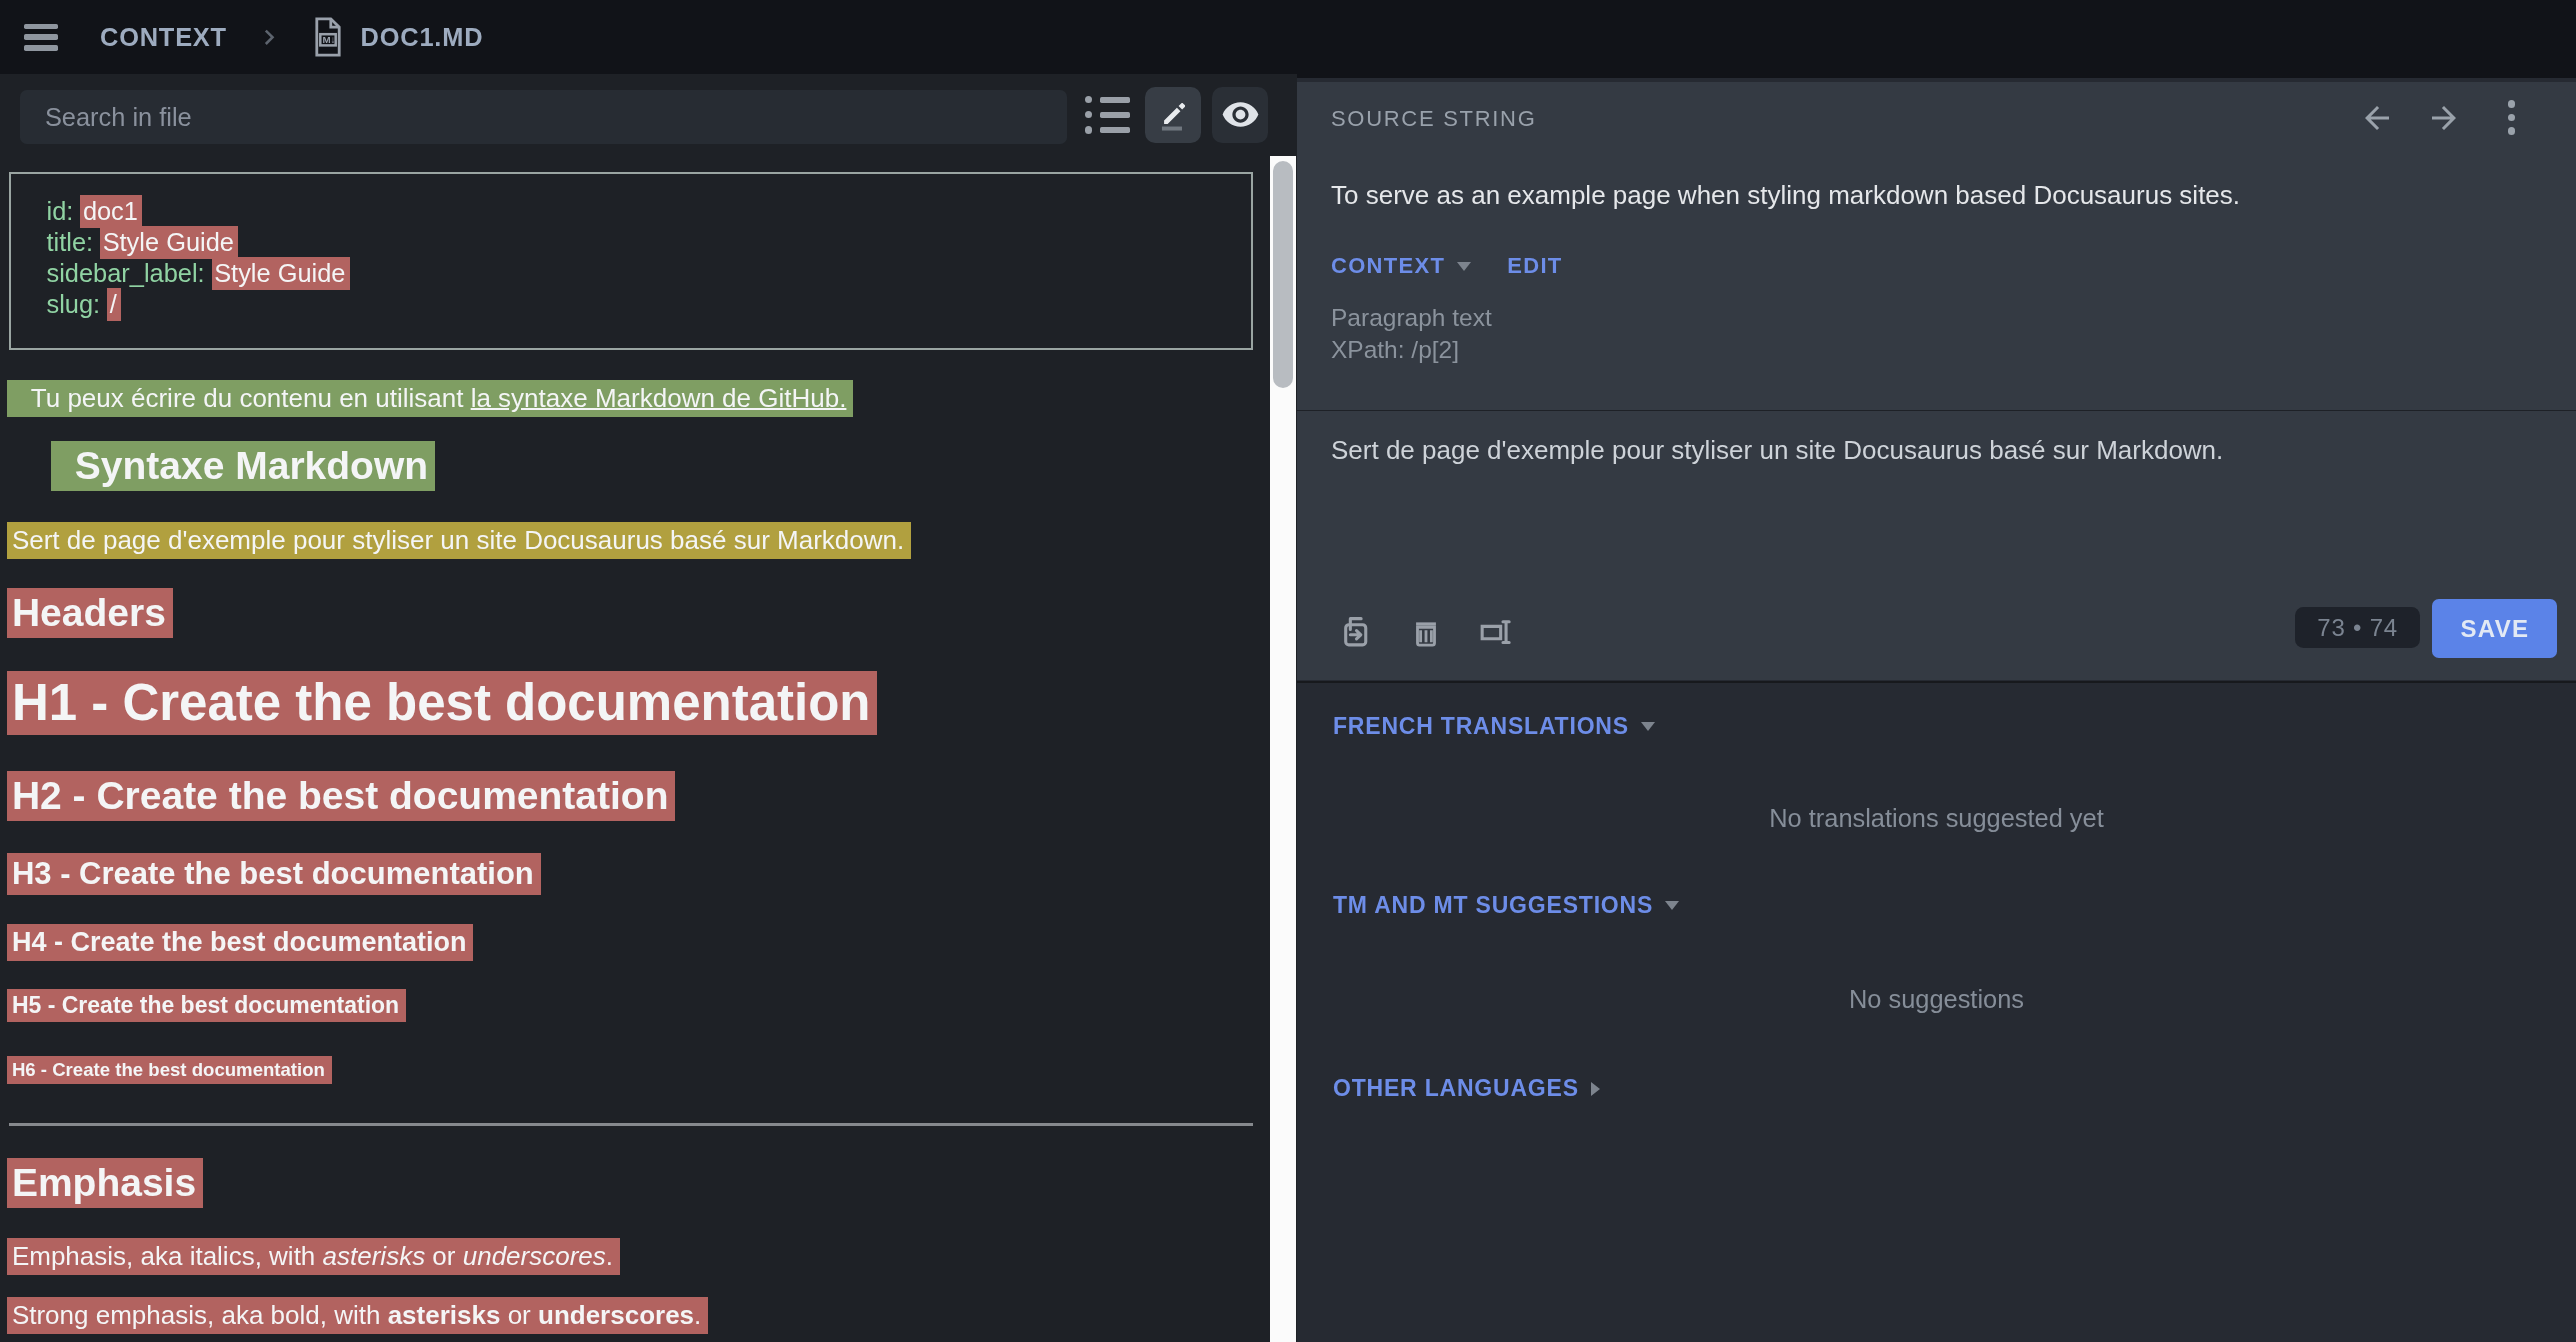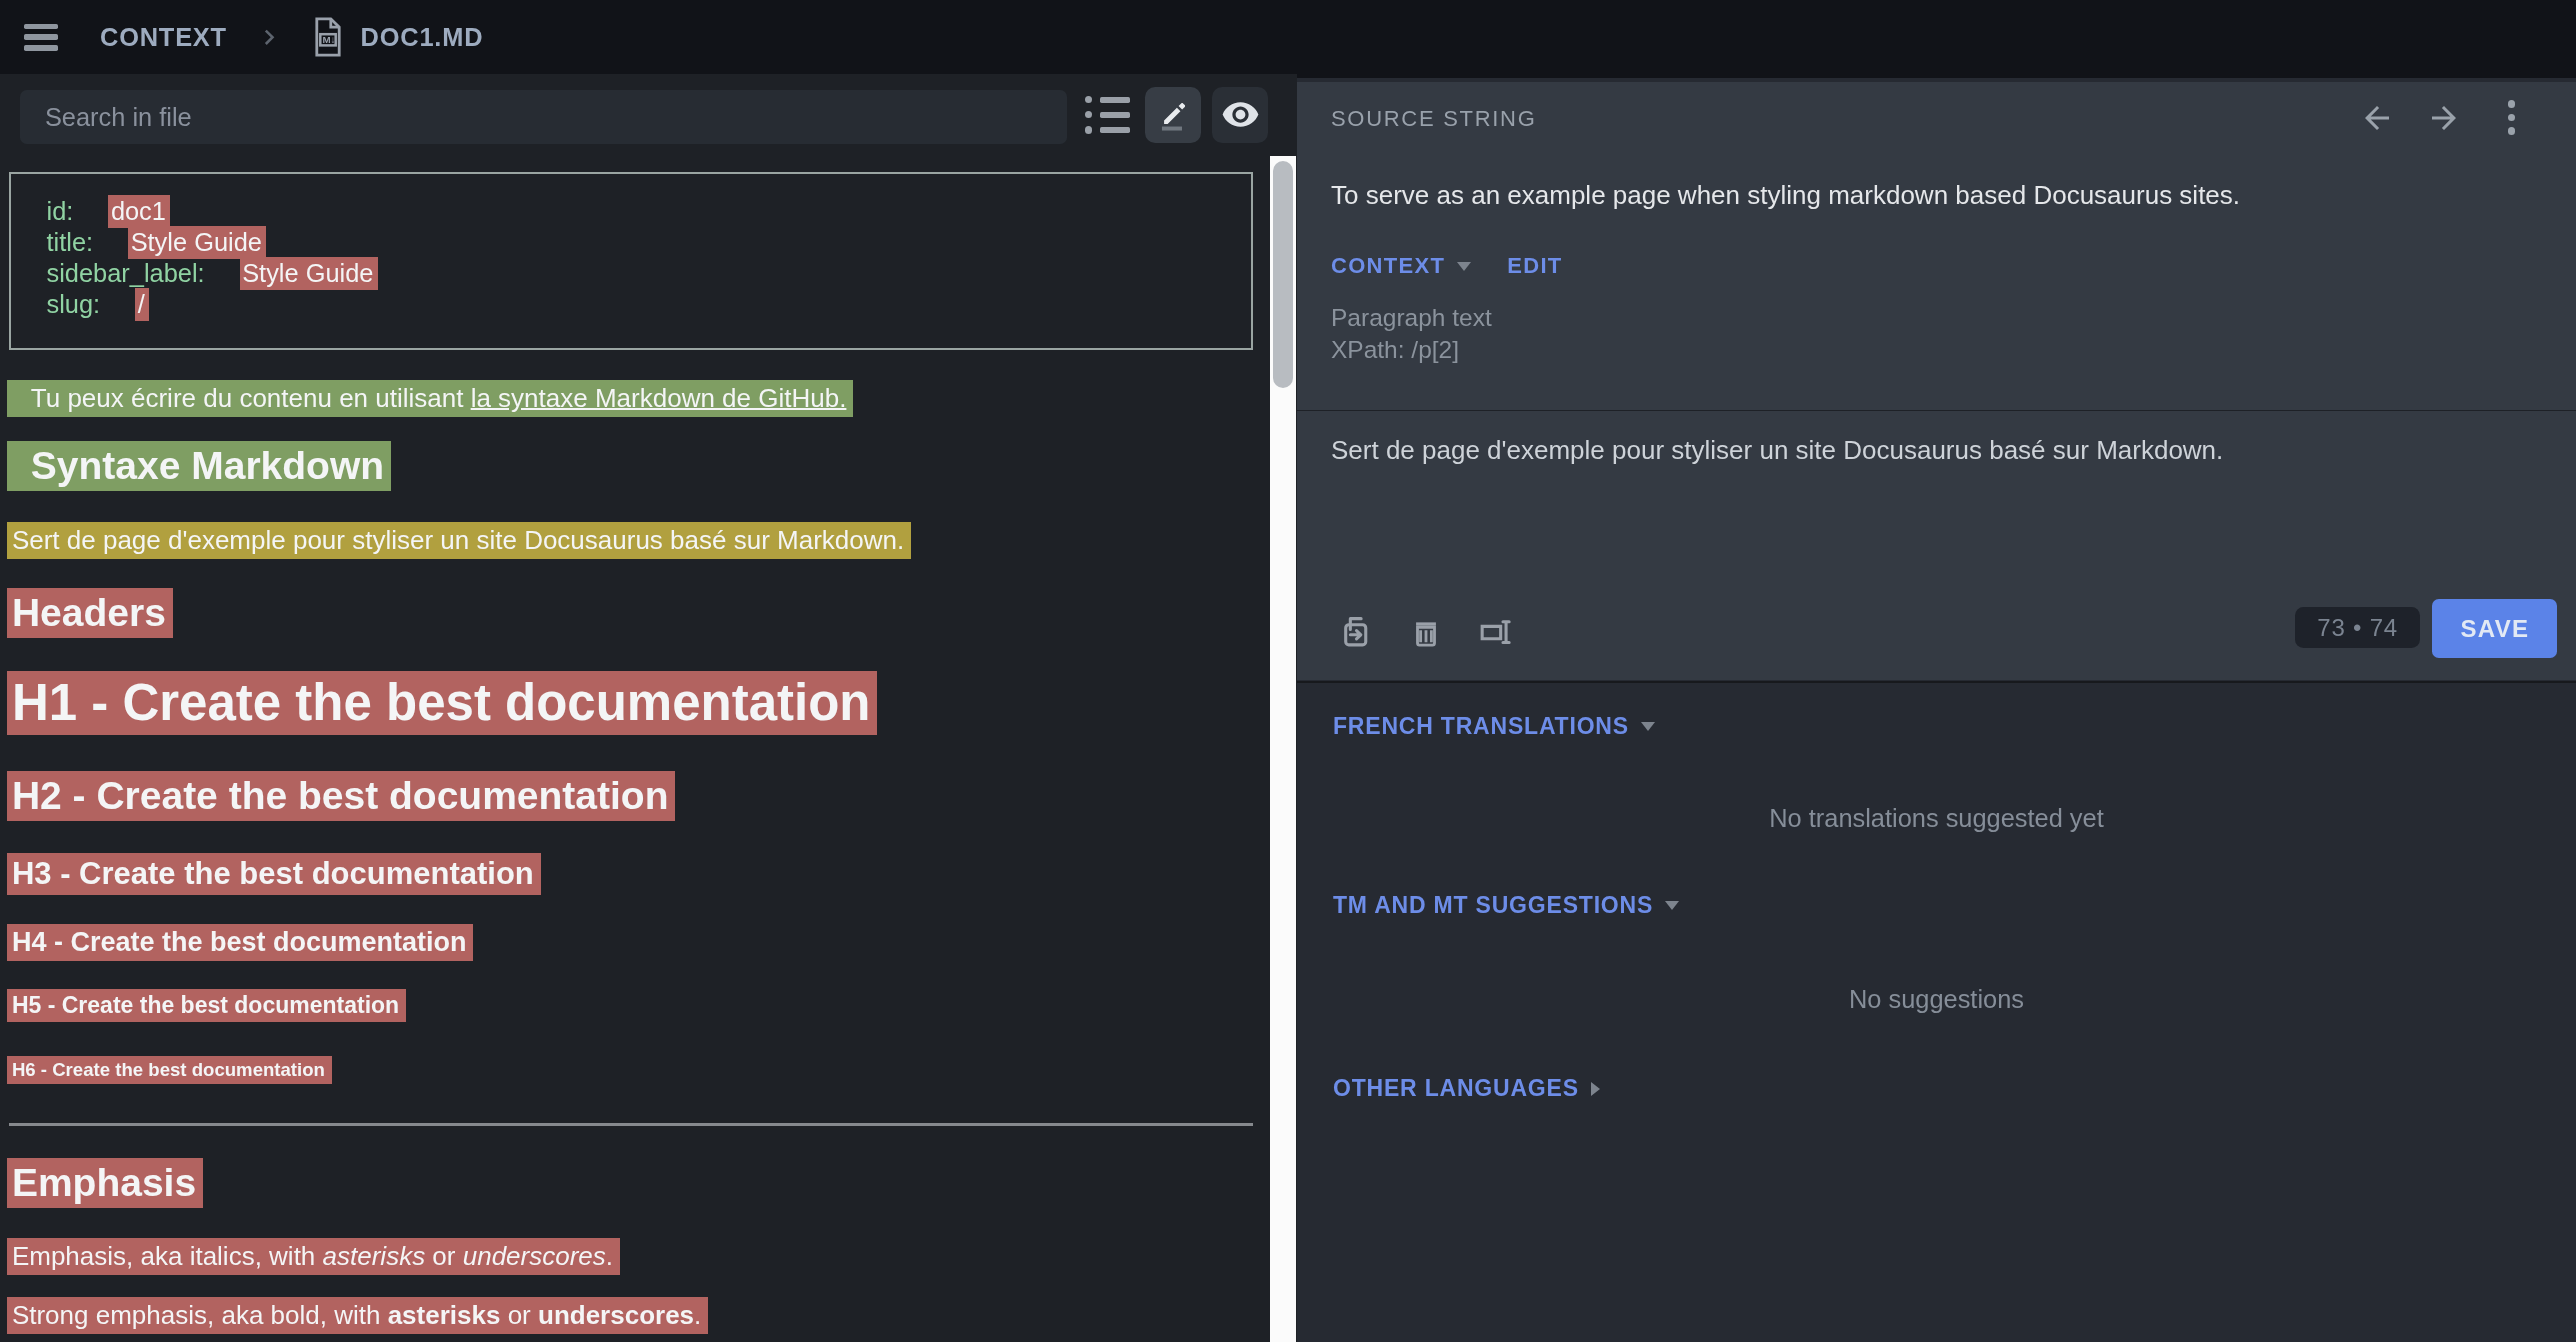--- a/index.html
+++ b/index.html
@@ -50,30 +50,30 @@
   .fm-box {
     position:absolute; left:8.5px; top:98px; width:1244px; height:178px;
     border:2.5px solid #9aa5a2; padding:22px 0 0 36px;
     font-size:25.4px; line-height:31px;
   }
   .fm-key { color:#90d3a3; }
   .hl { padding:2.5px 6.8px 5.1px 5.1px; color:#f4f5f6; }
   .hl-red    { background:#b26360; }
   .hl-green  { background:#7f9e63;padding-left:24px; }
   .hl-yellow { background:#b1a03f; }
-  .fm-box .hl { padding:1.7px 4.2px 3.4px 2.5px;margin-left:28px; }
+  .fm-box .hl { padding:1.7px 4.2px 3.4px 2.5px; }
   .doc-p { position:absolute; left:6.8px; font-size:26px; line-height:34px; color:#f4f5f6; cursor:pointer; }
   .doc-h2 { position:absolute; left:6.8px; font-size:39px; line-height:47px; font-weight:bold; cursor:pointer; }
   .doc-h1 { position:absolute; left:6.8px; font-size:51px; line-height:61px; font-weight:bold; cursor:pointer; }
   .doc-h3 { position:absolute; left:6.8px; font-size:31px; line-height:39px; font-weight:bold; cursor:pointer; }
   .doc-h4 { position:absolute; left:6.8px; font-size:27px; line-height:34px; font-weight:bold; cursor:pointer; }
   .doc-h5 { position:absolute; left:6.8px; font-size:23px; line-height:29px; font-weight:bold; cursor:pointer; }
   .doc-h6 { position:absolute; left:6.8px; font-size:18.6px; line-height:24px; font-weight:bold; cursor:pointer; }
   .p-intro      { top:306px; }
-  .h2-markdown  { top:367px; }
+  .h2-markdown  { top:367px;margin-left:44px; }
   .p-selected   { top:448px; }
   .h2-headers   { top:514px; }
   .h-l1 { top:597px; }
   .h-l2 { top:697px; }
   .h-l3 { top:779px; }
   .h-l4 { top:850px; }
   .h-l5 { top:916px; }
   .h-l6 { top:983px; }
   .doc-hr { position:absolute; left:8.5px; top:1049px; width:1244px; height:2.5px; background:#86898d; }
   .h2-emphasis { top:1084px; }

